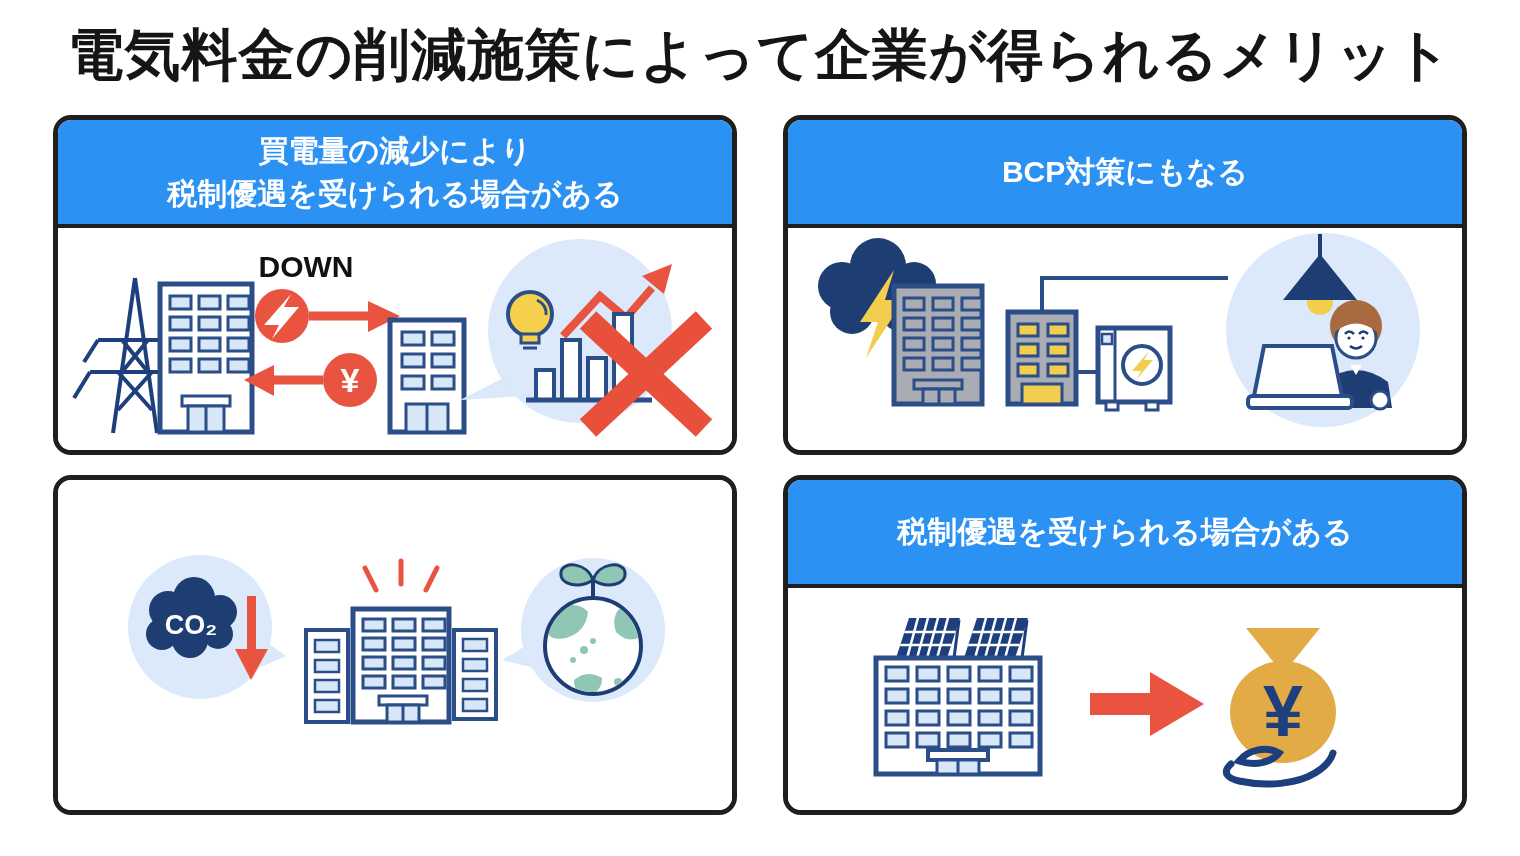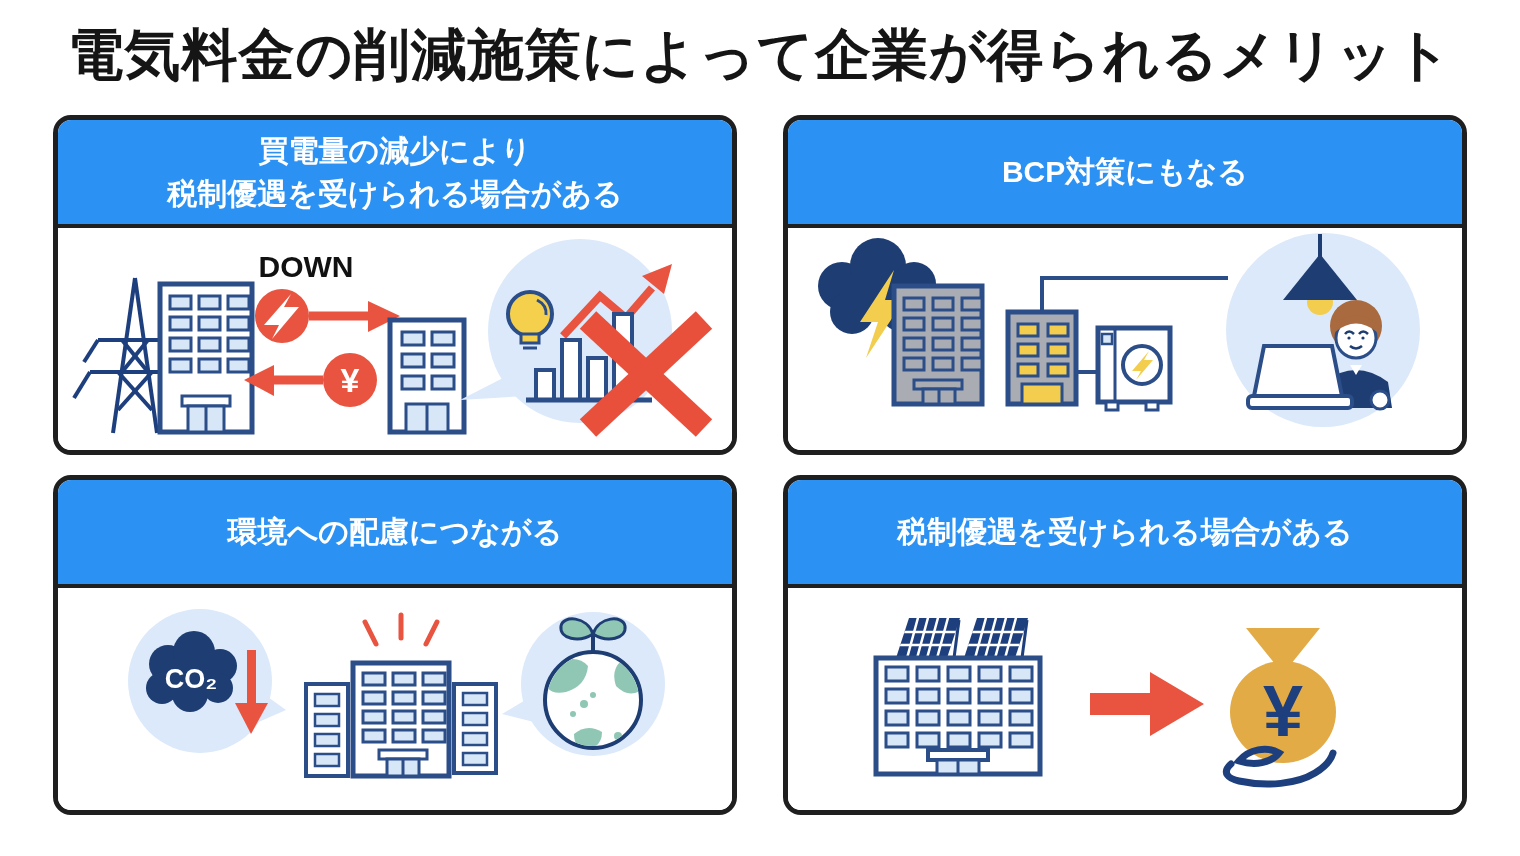--- a/index.html
+++ b/index.html
@@ -227,23 +227,20 @@
             <polygon points="560,137 566,147 572,137" fill="#ffffff"></polygon>
             <polygon points="474,118 542,118 552,168 464,168" fill="#ffffff" stroke="#2b4d88" stroke-width="4"></polygon>
             <rect x="458" y="168" width="104" height="12" rx="4" fill="#ffffff" stroke="#2b4d88" stroke-width="4"></rect>
             <circle cx="590" cy="172" r="9" fill="#ffffff" stroke="#2b4d88" stroke-width="3"></circle>
           </g>
         </svg>
       </div>
     </div>
 
     <div class="card">
-      <div class="card-header">
-        <div>環境への配慮につながる</div>
-      </div>
       <div class="card-body">
         <svg viewBox="0 0 672 222" width="672" height="222">
 
           <g>
             <polygon points="198,102 226,122 194,136" fill="#dbe9fa"></polygon>
             <circle cx="140" cy="93" r="72" fill="#dbe9fa"></circle>
           </g>
           <g>
             <g fill="#1d3d73">
               <circle cx="108" cy="76" r="19"></circle>

